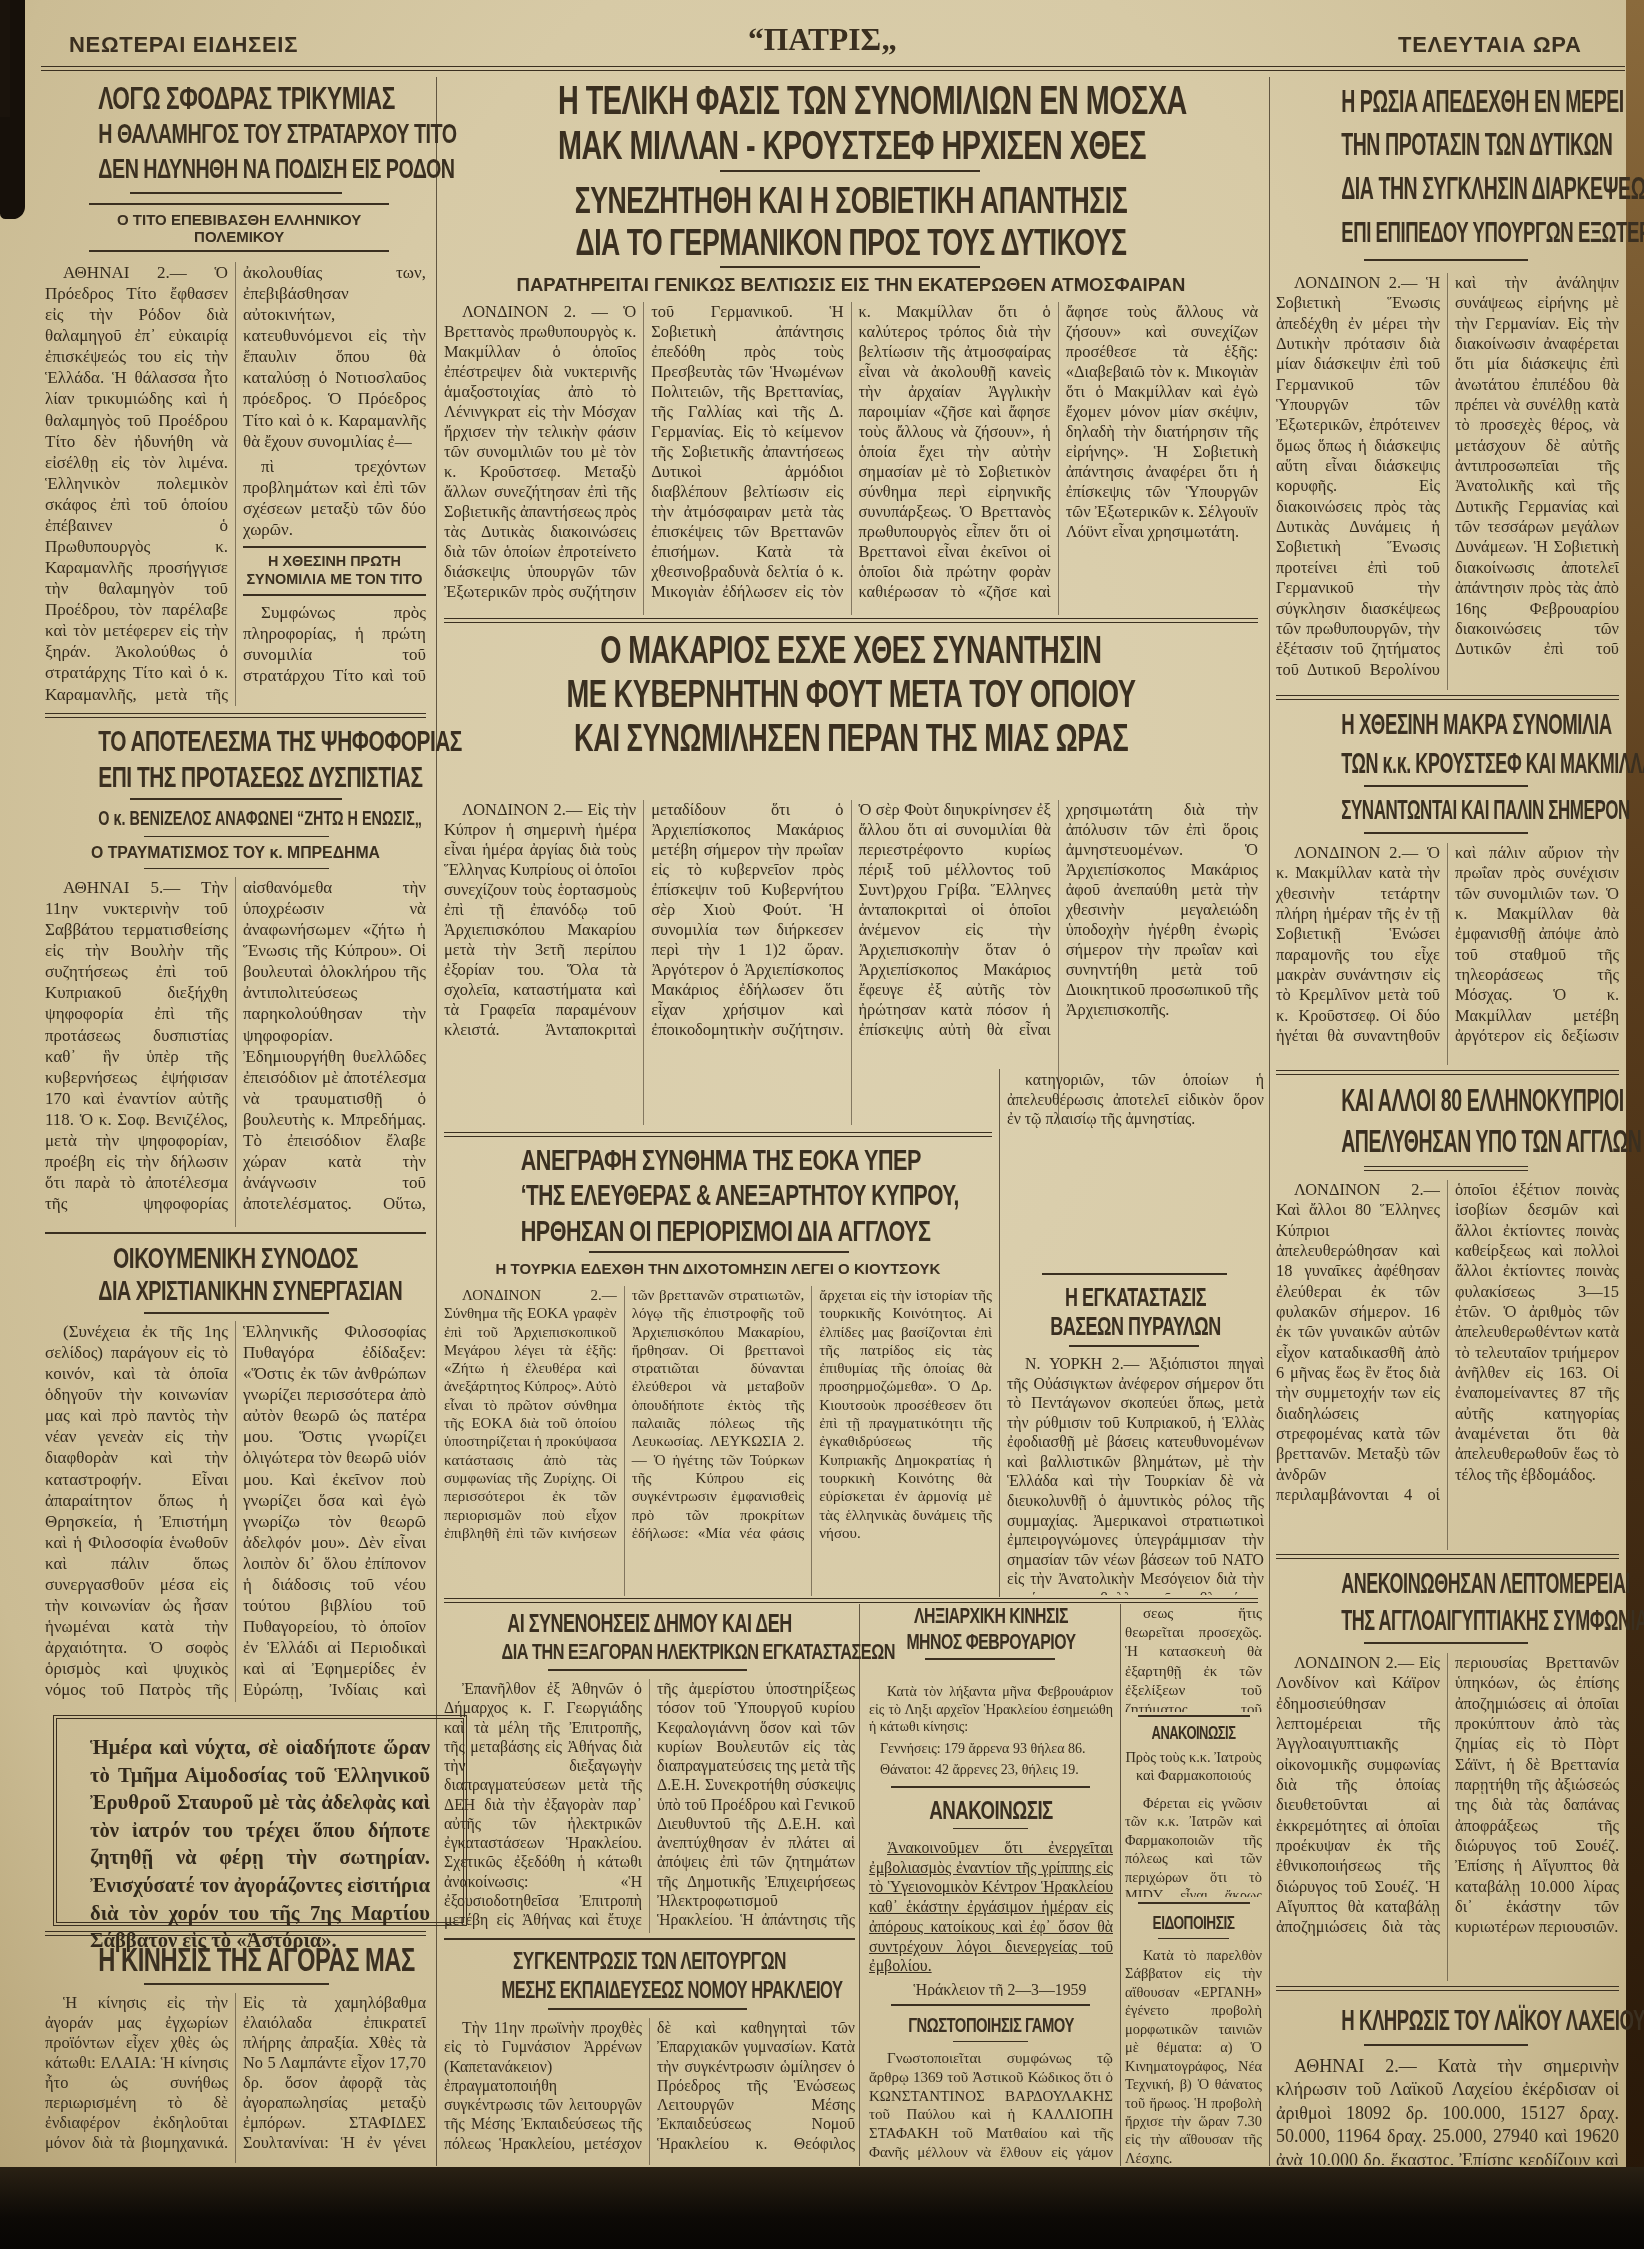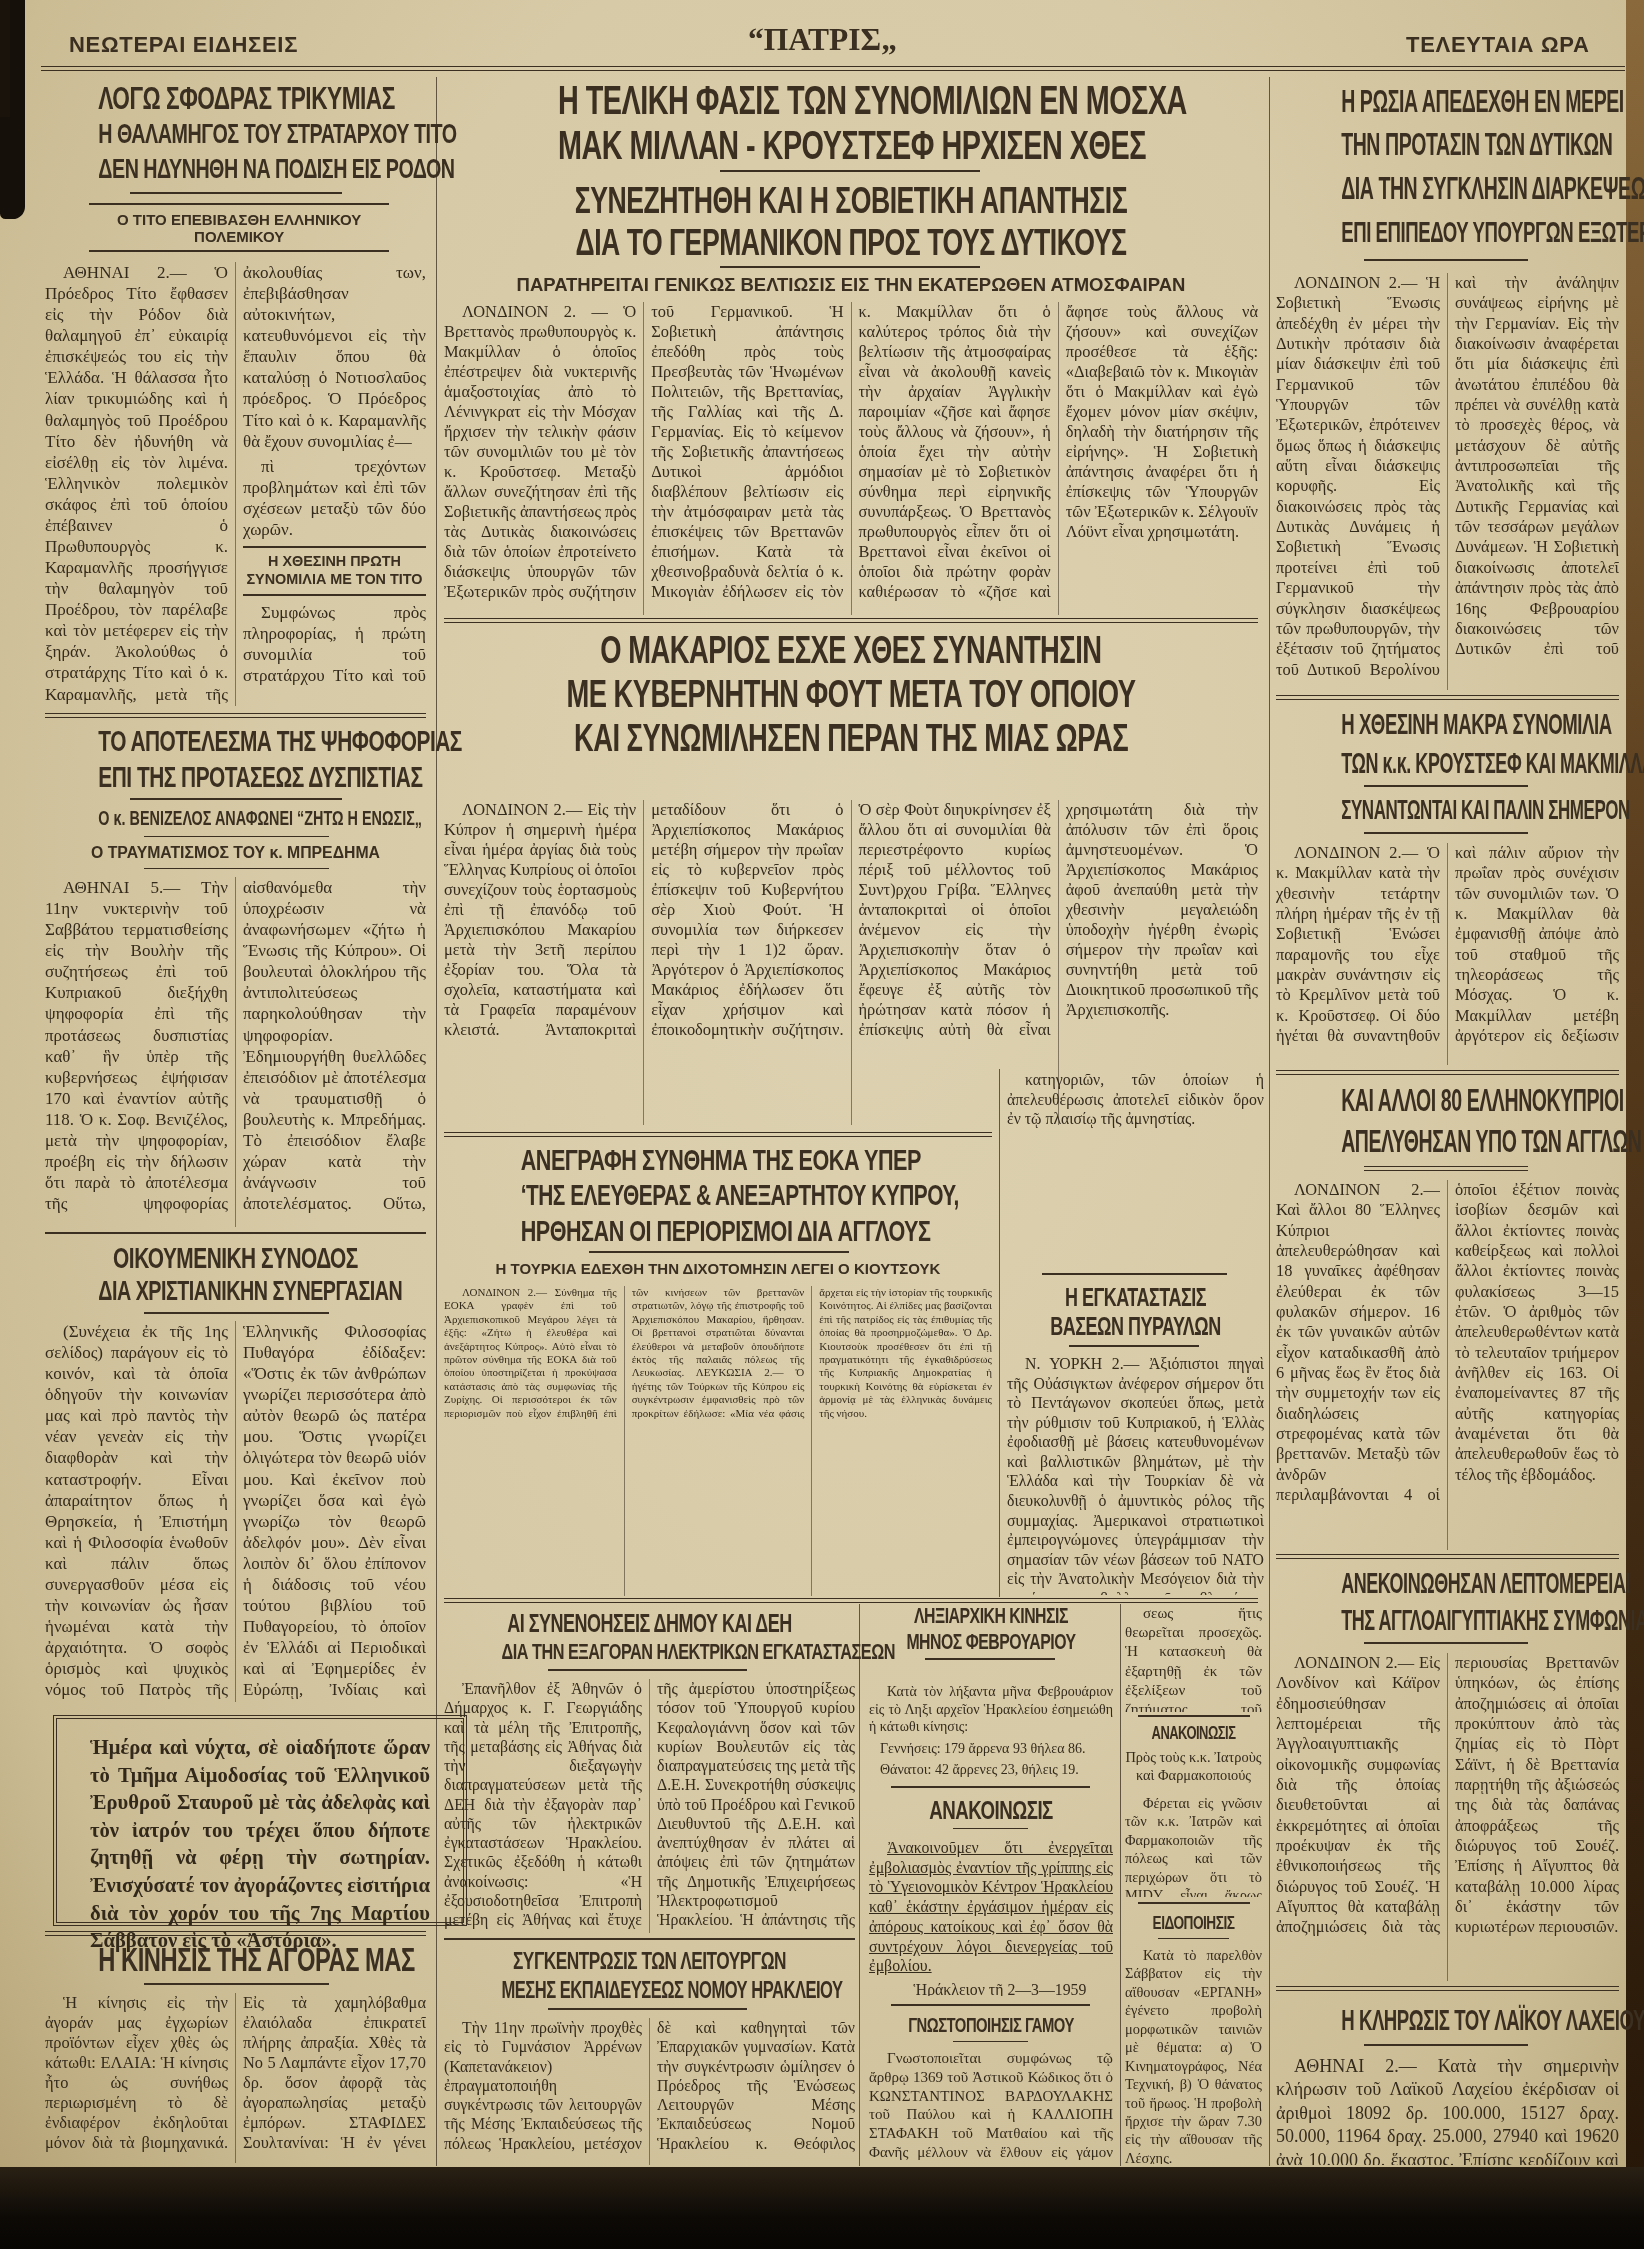--- a/index.html
+++ b/index.html
@@ -34,21 +34,21 @@
 <div id="page">
 
   <div class="band" style="left:0;top:0;width:25px;height:219px;background:#16100a;border-radius:0 0 12.3px 5.5px;"></div>
   <div class="band" style="left:0;top:2430;width:9.6px;height:117px;background:#1a130c;"></div>
   <div class="band" style="right:0;top:0;width:19px;height:2250px;background:linear-gradient(180deg,#8a6a3c 0%,#5a3d1d 40%,#241507 100%);"></div>
   <div class="band" style="left:0;top:2167px;width:1645px;height:83px;background:linear-gradient(180deg,#2a2114,#0d0a06 60%,#070503);"></div>
 
   <div class="abs" style="left:0;top:20.6px;width:1645px;height:48px;">
     <div class="abs kick" style="left:69px;top:11px;font-size:22px;letter-spacing:0.7px;">ΝΕΩΤΕΡΑΙ ΕΙΔΗΣΕΙΣ</div>
     <div class="abs" style="left:0;top:1.4px;width:1645px;text-align:center;font-family:'Liberation Serif',serif;font-weight:700;font-size:31.5px;color:#3a2f20;">“ΠΑΤΡΙΣ„</div>
-    <div class="abs kick" style="left:1398px;top:11px;font-size:22px;letter-spacing:0.7px;margin-left:8px;">ΤΕΛΕΥΤΑΙΑ ΩΡΑ</div>
+    <div class="abs kick" style="left:1398px;top:11px;font-size:22px;letter-spacing:0.7px;">ΤΕΛΕΥΤΑΙΑ ΩΡΑ</div>
   </div>
   <div class="abs rule2" style="left:41px;top:66px;width:1584px;"></div>
 
   <div class="vrule" style="left:436px;top:77px;height:2089px;"></div>
   <div class="vrule" style="left:1269px;top:77px;height:2089px;"></div>
 
   <div class="abs hl cond" style="left:45px;top:81px;width:381px;font-size:31.5px;">ΛΟΓΩ ΣΦΟΔΡΑΣ ΤΡΙΚΥΜΙΑΣ</div>
   <div class="abs hl cond" style="left:45px;top:119px;width:381px;font-size:27.4px;">Η ΘΑΛΑΜΗΓΟΣ ΤΟΥ ΣΤΡΑΤΑΡΧΟΥ ΤΙΤΟ</div>
   <div class="abs hl cond" style="left:45px;top:154px;width:381px;font-size:27.4px;">ΔΕΝ ΗΔΥΝΗΘΗ ΝΑ ΠΟΔΙΣΗ ΕΙΣ ΡΟΔΟΝ</div>
   <div class="abs rule" style="left:130px;top:192px;width:212px;"></div>
@@ -111,21 +111,21 @@
   <div class="abs bodytxt cols4" style="left:444px;top:800px;width:814px;height:325px;font-size:16.4px;line-height:1.22;">
     <p>ΛΟΝΔΙΝΟΝ 2.— Εἰς τὴν Κύπρον ἡ σημερινὴ ἡμέρα εἶναι ἡμέρα ἀργίας διὰ τοὺς Ἕλληνας Κυπρίους οἱ ὁποῖοι συνεχίζουν τοὺς ἑορτασμοὺς ἐπὶ τῇ ἐπανόδῳ τοῦ Ἀρχιεπισκόπου Μακαρίου μετὰ τὴν 3ετῆ περίπου ἐξορίαν του. Ὅλα τὰ σχολεῖα, καταστήματα καὶ τὰ Γραφεῖα παραμένουν κλειστά. Ἀνταποκριταὶ μεταδίδουν ὅτι ὁ Ἀρχιεπίσκοπος Μακάριος μετέβη σήμερον τὴν πρωΐαν εἰς τὸ κυβερνεῖον πρὸς ἐπίσκεψιν τοῦ Κυβερνήτου σὲρ Χιοὺ Φούτ. Ἡ συνομιλία των διήρκεσεν περὶ τὴν 1 1)2 ὥραν. Ἀργότερον ὁ Ἀρχιεπίσκοπος Μακάριος ἐδήλωσεν ὅτι εἶχαν χρήσιμον καὶ ἐποικοδομητικὴν συζήτησιν. Ὁ σὲρ Φοὺτ διηυκρίνησεν ἐξ ἄλλου ὅτι αἱ συνομιλίαι θὰ περιεστρέφοντο κυρίως πέριξ τοῦ μέλλοντος τοῦ Συντ)ρχου Γρίβα. Ἕλληνες ἀνταποκριταὶ οἱ ὁποῖοι ἀνέμενον εἰς τὴν Ἀρχιεπισκοπὴν ὅταν ὁ Ἀρχιεπίσκοπος Μακάριος ἔφευγε ἐξ αὐτῆς τὸν ἠρώτησαν κατὰ πόσον ἡ ἐπίσκεψις αὐτὴ θὰ εἶναι χρησιμωτάτη διὰ τὴν ἀπόλυσιν τῶν ἐπὶ ὅροις ἀμνηστευομένων. Ὁ Ἀρχιεπίσκοπος Μακάριος ἀφοῦ ἀνεπαύθη μετὰ τὴν χθεσινὴν μεγαλειώδη ὑποδοχὴν ἠγέρθη ἐνωρὶς σήμερον τὴν πρωΐαν καὶ συνηντήθη μετὰ τοῦ Διοικητικοῦ προσωπικοῦ τῆς Ἀρχιεπισκοπῆς.</p>
   </div>
 
   <div class="abs rule2" style="left:444px;top:1132px;width:548px;"></div>
   <div class="abs hl cond" style="left:444px;top:1143px;width:548px;font-size:30px;">ΑΝΕΓΡΑΦΗ ΣΥΝΘΗΜΑ ΤΗΣ ΕΟΚΑ ΥΠΕΡ</div>
   <div class="abs hl cond" style="left:444px;top:1179px;width:548px;font-size:29px;">‘ΤΗΣ ΕΛΕΥΘΕΡΑΣ &amp; ΑΝΕΞΑΡΤΗΤΟΥ ΚΥΠΡΟΥ,</div>
   <div class="abs hl cond" style="left:444px;top:1214px;width:548px;font-size:30px;">ΗΡΘΗΣΑΝ ΟΙ ΠΕΡΙΟΡΙΣΜΟΙ ΔΙΑ ΑΓΓΛΟΥΣ</div>
   <div class="abs rule" style="left:589px;top:1251px;width:260px;"></div>
   <div class="abs kick" style="left:444px;top:1260px;width:548px;font-size:15px;">Η ΤΟΥΡΚΙΑ ΕΔΕΧΘΗ ΤΗΝ ΔΙΧΟΤΟΜΗΣΙΝ ΛΕΓΕΙ Ο ΚΙΟΥΤΣΟΥΚ</div>
-  <div class="abs bodytxt cols3" style="left:444px;top:1286px;width:548px;height:310px;font-size:11px;line-height:1.22;">
+  <div class="abs bodytxt cols3" style="left:444px;top:1286px;width:548px;height:310px;font-size:15px;line-height:1.22;">
     <p>ΛΟΝΔΙΝΟΝ 2.— Σύνθημα τῆς ΕΟΚΑ γραφὲν ἐπὶ τοῦ Ἀρχιεπισκοπικοῦ Μεγάρου λέγει τὰ ἑξῆς: «Ζήτω ἡ ἐλευθέρα καὶ ἀνεξάρτητος Κύπρος». Αὐτὸ εἶναι τὸ πρῶτον σύνθημα τῆς ΕΟΚΑ διὰ τοῦ ὁποίου ὑποστηρίζεται ἡ προκύψασα κατάστασις ἀπὸ τὰς συμφωνίας τῆς Ζυρίχης. Οἱ περισσότεροι ἐκ τῶν περιορισμῶν ποὺ εἶχον ἐπιβληθῆ ἐπὶ τῶν κινήσεων τῶν βρεττανῶν στρατιωτῶν, λόγῳ τῆς ἐπιστροφῆς τοῦ Ἀρχιεπισκόπου Μακαρίου, ἤρθησαν. Οἱ βρεττανοὶ στρατιῶται δύνανται ἐλεύθεροι νὰ μεταβοῦν ὁπουδήποτε ἐκτὸς τῆς παλαιᾶς πόλεως τῆς Λευκωσίας. ΛΕΥΚΩΣΙΑ 2.— Ὁ ἡγέτης τῶν Τούρκων τῆς Κύπρου εἰς συγκέντρωσιν ἐμφανισθεὶς πρὸ τῶν προκρίτων ἐδήλωσε: «Μία νέα φάσις ἄρχεται εἰς τὴν ἱστορίαν τῆς τουρκικῆς Κοινότητος. Αἱ ἐλπίδες μας βασίζονται ἐπὶ τῆς πατρίδος εἰς τὰς ἐπιθυμίας τῆς ὁποίας θὰ προσηρμοζώμεθα». Ὁ Δρ. Κιουτσοὺκ προσέθεσεν ὅτι ἐπὶ τῇ πραγματικότητι τῆς ἐγκαθιδρύσεως τῆς Κυπριακῆς Δημοκρατίας ἡ τουρκικὴ Κοινότης θὰ εὑρίσκεται ἐν ἁρμονίᾳ μὲ τὰς ἑλληνικὰς δυνάμεις τῆς νήσου.</p>
   </div>
 
   <div class="vrule" style="left:999px;top:1069px;height:528px;"></div>
   <div class="abs bodytxt" style="left:1007px;top:1070px;width:257px;height:197px;font-size:15.8px;line-height:1.24;">
     <p>κατηγοριῶν, τῶν ὁποίων ἡ ἀπελευθέρωσις ἀποτελεῖ εἰδικὸν ὅρον ἐν τῷ πλαισίῳ τῆς ἀμνηστίας.</p>
   </div>
   <div class="abs rule" style="left:1042px;top:1273px;width:185px;"></div>
   <div class="abs hl cond" style="left:1007px;top:1283px;width:257px;font-size:25px;">Η ΕΓΚΑΤΑΣΤΑΣΙΣ</div>
   <div class="abs hl cond" style="left:1007px;top:1312px;width:257px;font-size:25px;">ΒΑΣΕΩΝ ΠΥΡΑΥΛΩΝ</div>

